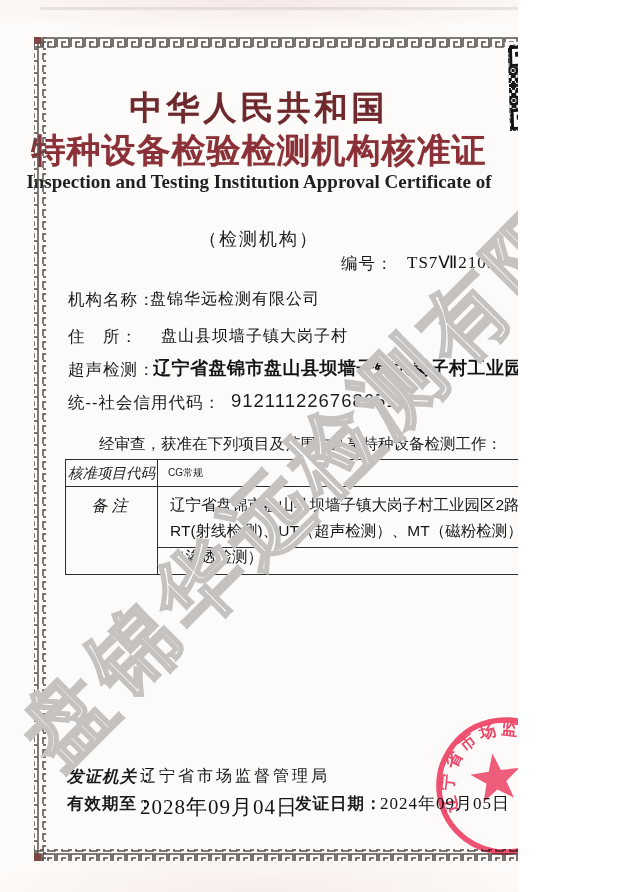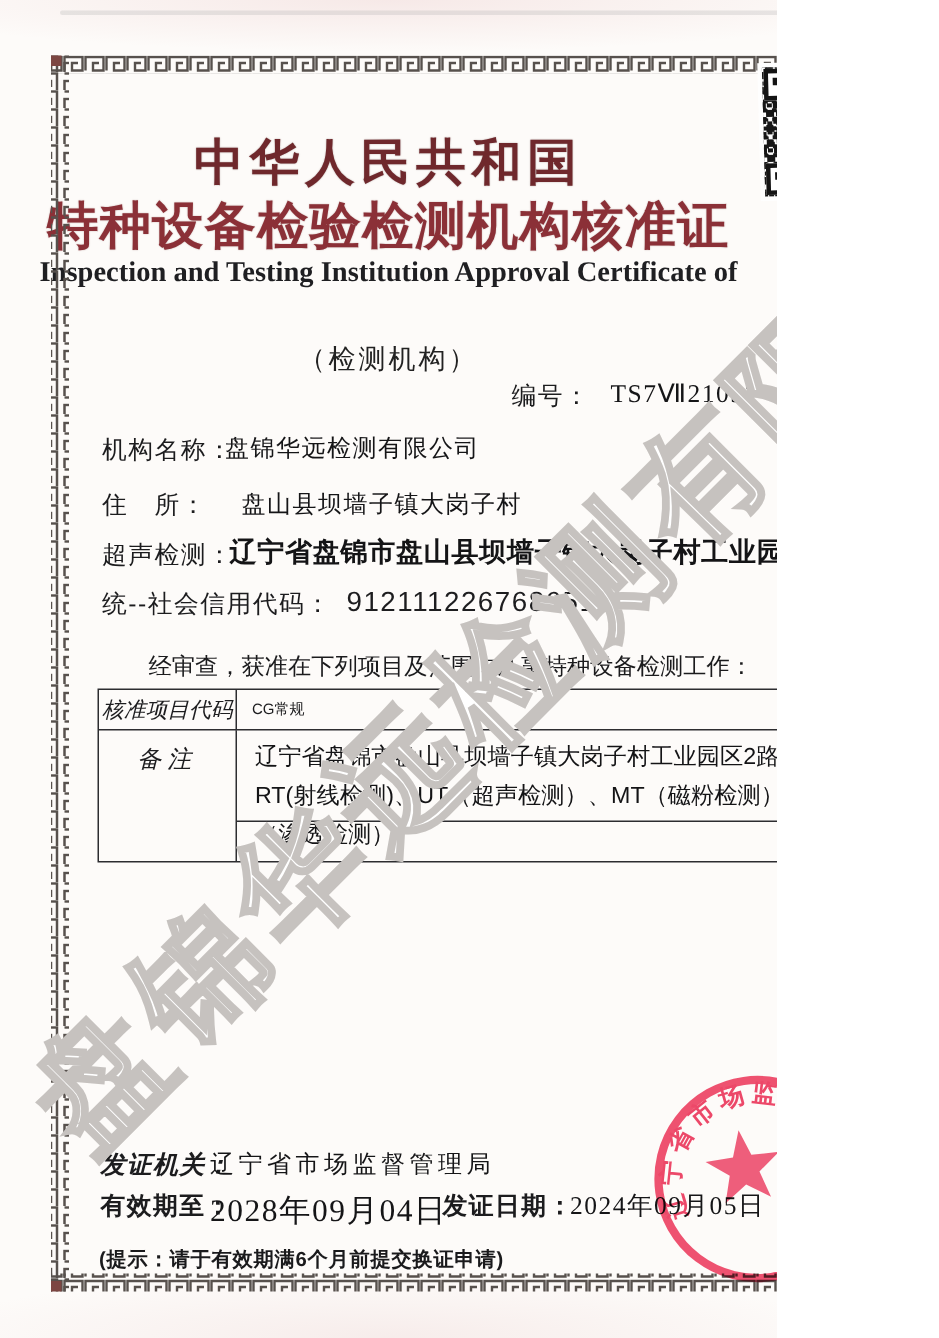--- a/index.html
+++ b/index.html
@@ -167,21 +167,20 @@
 
   <div class="line lbl iss-label">发证机关：</div>
   <div class="line val-serif iss-value">辽宁省市场监督管理局</div>
 
   <div class="line lbl valid-label">有效期至：</div>
   <div class="line val-serif valid-value">2028年09月04日</div>
 
   <div class="line lbl date-label">发证日期：</div>
   <div class="line val-serif date-value">2024年09月05日</div>
 
-  <div class="line note">(提示：请于有效期满6个月前提交换证申请)</div>
 
   <svg class="seal" width="160" height="160" aria-hidden="true">
     <g transform="rotate(-8 80 80)">
       <circle cx="80" cy="80" r="66" fill="none" stroke-width="5.5" opacity="0.95" stroke="#ee3f63"></circle>
       <polygon points="72,46 78.2,63.5 96.7,64 82,75.2 87.3,93 72,82.5 56.7,93 62,75.2 47.3,64 65.8,63.5" opacity="0.92" fill="#ef486b"></polygon>
       <defs>
         <path id="sealArc" d="M31.1 97.8 A52 52 0 1 1 128.9 97.8" fill="none"></path>
       </defs>
       <text font-size="16.5" font-weight="bold" letter-spacing="4" fill="#ee3f63">
         <textPath href="#sealArc" startOffset="0">辽宁省市场监督管理局</textPath>

